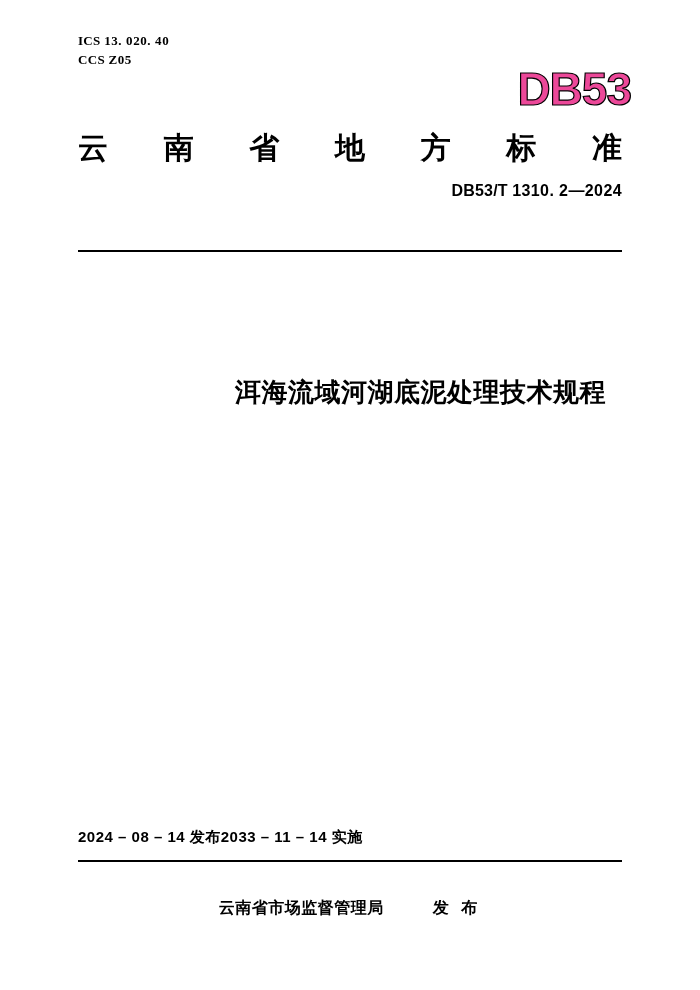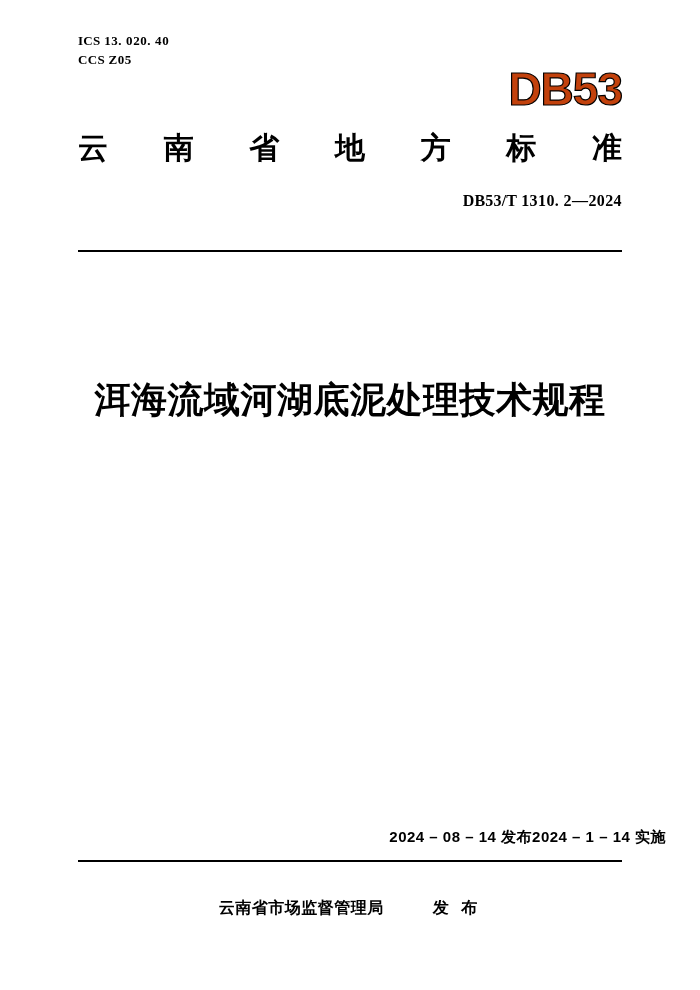--- a/index.html
+++ b/index.html
@@ -36,28 +36,28 @@
     letter-spacing: 0.3px;
     white-space: nowrap;
   }
   .ics-line .num {
     font-weight: bold;
     letter-spacing: 0.6px;
   }
 
   .db53-logo {
     position: absolute;
-    right: 78px;
+    right: 69px;
     top: 66px;
     font-family: "Liberation Sans", sans-serif;
     font-size: 46px;
     font-weight: bold;
     letter-spacing: -1px;
     line-height: 1;
-    color: #c2410c;
+    color: #ec4899;
     -webkit-text-stroke: 1.2px #000;
   }
 
   .std-title {
     position: absolute;
     left: 78px;
     top: 128px;
     width: 544px;
     font-family: "Liberation Sans", sans-serif;
     font-size: 30px;
@@ -66,48 +66,48 @@
     justify-content: space-between;
     letter-spacing: 0;
   }
   .std-title span {
     display: inline-block;
   }
 
   .std-code {
     position: absolute;
     right: 78px;
-    top: 192px;
-    font-family: Liberation Serif, serif;
+    top: 182px;
+    font-family: Liberation Sans, sans-serif;
     font-size: 16px;
     font-weight: bold;
     white-space: nowrap;
   }
   .std-code .code-main { letter-spacing: 0.2px; }
   .std-code .code-num { font-weight: bold; letter-spacing: 0.4px; }
 
   .rule-top {
     position: absolute;
     left: 78px;
     top: 250px;
     width: 544px;
     height: 2px;
     background: #000;
   }
 
   
   .doc-title {
     position: absolute;
-    left: 78px;
+    left: 62px;
     top: 372px;
     width: 544px;
-    text-align: center;
-    font-family: "Liberation Sans", sans-serif;
-    font-weight: bold;
-    font-size: 36px;
+    text-align: right;
+    font-family: "Liberation Sans", sans-serif;
+    font-weight: bold;
+    font-size: 26px;
     line-height: 1.55;
     letter-spacing: 0.5px;
   }
   .doc-title .line2 {
     display: block;
   }
 
   
   .rule-bottom {
     position: absolute;
@@ -116,26 +116,25 @@
     width: 544px;
     height: 2px;
     background: #000;
   }
   .dates {
     position: absolute;
     left: 78px;
     top: 828px;
     width: 544px;
     display: flex;
-    justify-content: flex-end;
+    justify-content: flex-start;
     font-family: "Liberation Sans", sans-serif;
     font-size: 15px;
     font-weight: bold;
     letter-spacing: 0.5px;
-    margin-left: 44px;
   }
   .issuer {
     position: absolute;
     left: 0;
     top: 898px;
     width: 700px;
     text-align: center;
     font-family: "Liberation Sans", sans-serif;
     font-size: 16px;
     font-weight: bold;
@@ -180,21 +179,21 @@
   </div>
 
   <div class="rule-top"></div>
 
   <div class="doc-title">
     <span>洱海流域河湖底泥处理技术规程</span>
   </div>
 
   <div class="dates">
     <span>2024 – 08 – 14 发布</span>
-    <span>2024 – 1 – 14 实施</span>
+    <span>2033 – 11 – 14 实施</span>
   </div>
 
   <div class="rule-bottom"></div>
 
   <div class="issuer">
     <span>云南省市场监督管理局</span>
     <span class="issue-word">发 布</span>
   </div>
 
 </div>

